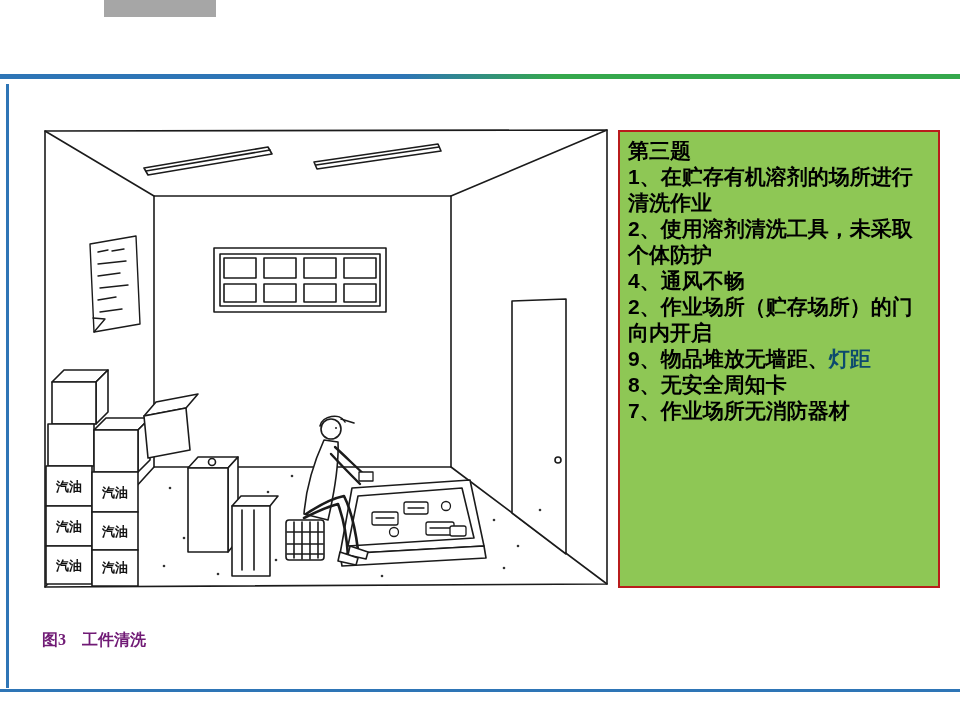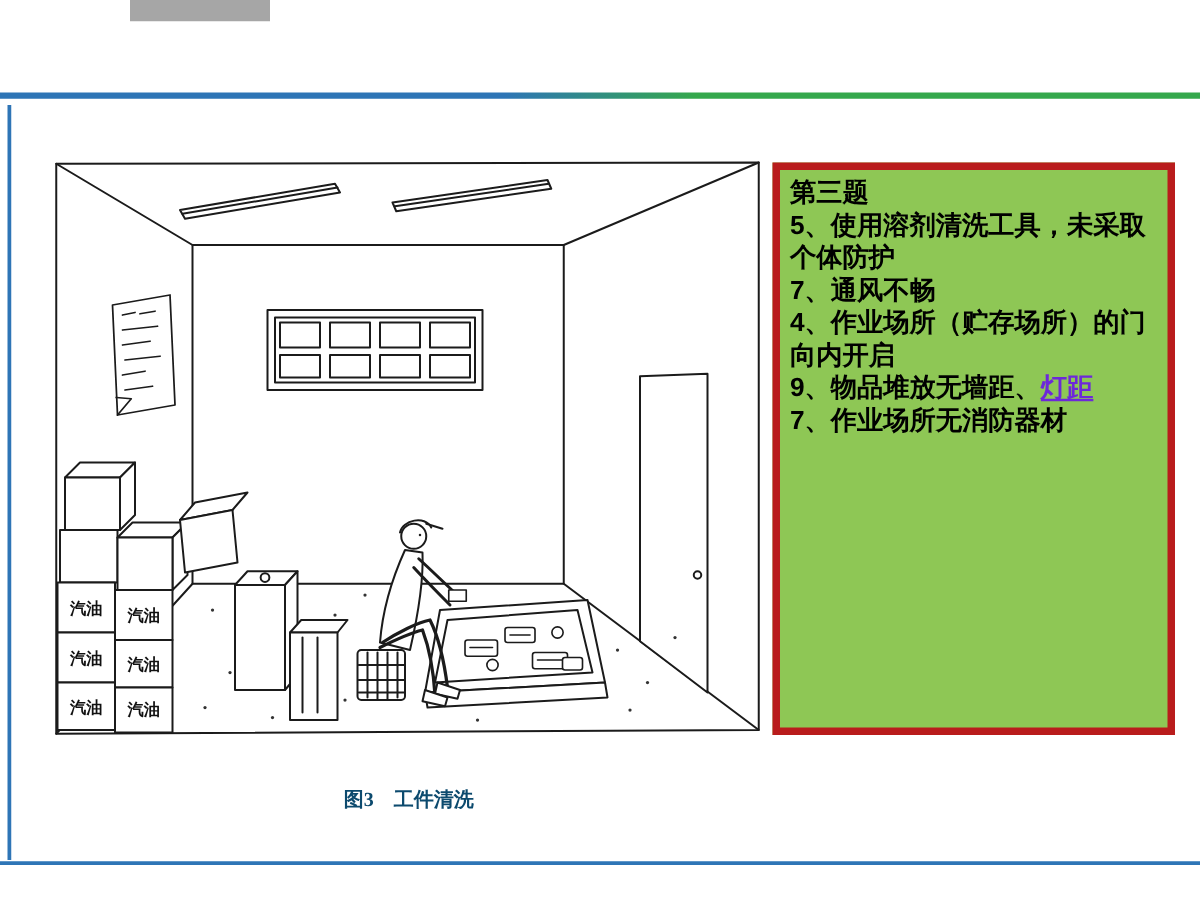--- a/index.html
+++ b/index.html
@@ -14,34 +14,34 @@
   .gray-tab   { position:absolute; left:104px; top:0; width:112px; height:17px; background:#A6A6A6; }
   .top-line   { position:absolute; left:0; top:74px; width:960px; height:5px;
                 background:linear-gradient(90deg,#2E75B6 0%,#2E75B6 42%,#35A84C 58%,#35A84C 100%); }
   .left-line  { position:absolute; left:6px; top:84px; width:3px; height:604px; background:#2E75B6; }
   .bottom-line{ position:absolute; left:0; top:689px; width:960px; height:3px; background:#2E75B6; }
 
   .illustration { position:absolute; left:42px; top:126px; width:570px; height:478px; }
 
   .caption {
     position:absolute; left:42px; top:630px; width:570px;
-    text-align:center; font-family:"Liberation Serif", serif;
-    font-weight:bold; font-size:16px; color:#0c4a6e;
+    font-family:"Liberation Serif", serif;
+    font-weight:bold; font-size:16px; color:#701a75;
   }
 
   .panel {
     position:absolute; left:618px; top:130px; width:322px; height:458px;
-    background:#8EC755; border:6px solid #b91c1c; box-sizing:border-box;
+    background:#8EC755; border:2px solid #b91c1c; box-sizing:border-box;
     padding:6px 8px; color:#000;
     font-size:21px; font-weight:bold; line-height:26px;
     word-break:break-all;
   }
   .panel .p-title { }
   .panel .p-item  { }
-  .hl { color:#6d28d9;text-decoration:underline; }
+  .hl { color:#0c4a6e; }
 
   svg text.box-label {
     font-family:"Liberation Sans", sans-serif;
     font-size:13px; font-weight:bold; fill:#111;
     text-anchor:middle;
   }
 </style>
 </head>
 <body>
 
@@ -199,20 +199,22 @@
         <text class="box-label" x="73" y="410">汽油</text>
         <text class="box-label" x="73" y="446">汽油</text>
       </g>
     </g>
   </svg>
 
   <div class="caption">图3　工件清洗</div>
 
   <div class="panel">
     <div class="p-title">第三题</div>
-    <div class="p-item"><span>5、使用溶剂清洗工具，未采取个体防护</span></div>
-    <div class="p-item"><span>7、通风不畅</span></div>
-    <div class="p-item"><span>4、作业场所（贮存场所）的门向内开启</span></div>
+    <div class="p-item"><span>1、在贮存有机溶剂的场所进行清洗作业</span></div>
+    <div class="p-item"><span>2、使用溶剂清洗工具，未采取个体防护</span></div>
+    <div class="p-item"><span>4、通风不畅</span></div>
+    <div class="p-item"><span>2、作业场所（贮存场所）的门向内开启</span></div>
     <div class="p-item"><span>9、物品堆放无墙距、</span><span class="hl">灯距</span></div>
+    <div class="p-item"><span>8、无安全周知卡</span></div>
     <div class="p-item"><span>7、作业场所无消防器材</span></div>
   </div>
 
 </div>
 
 </body></html>

